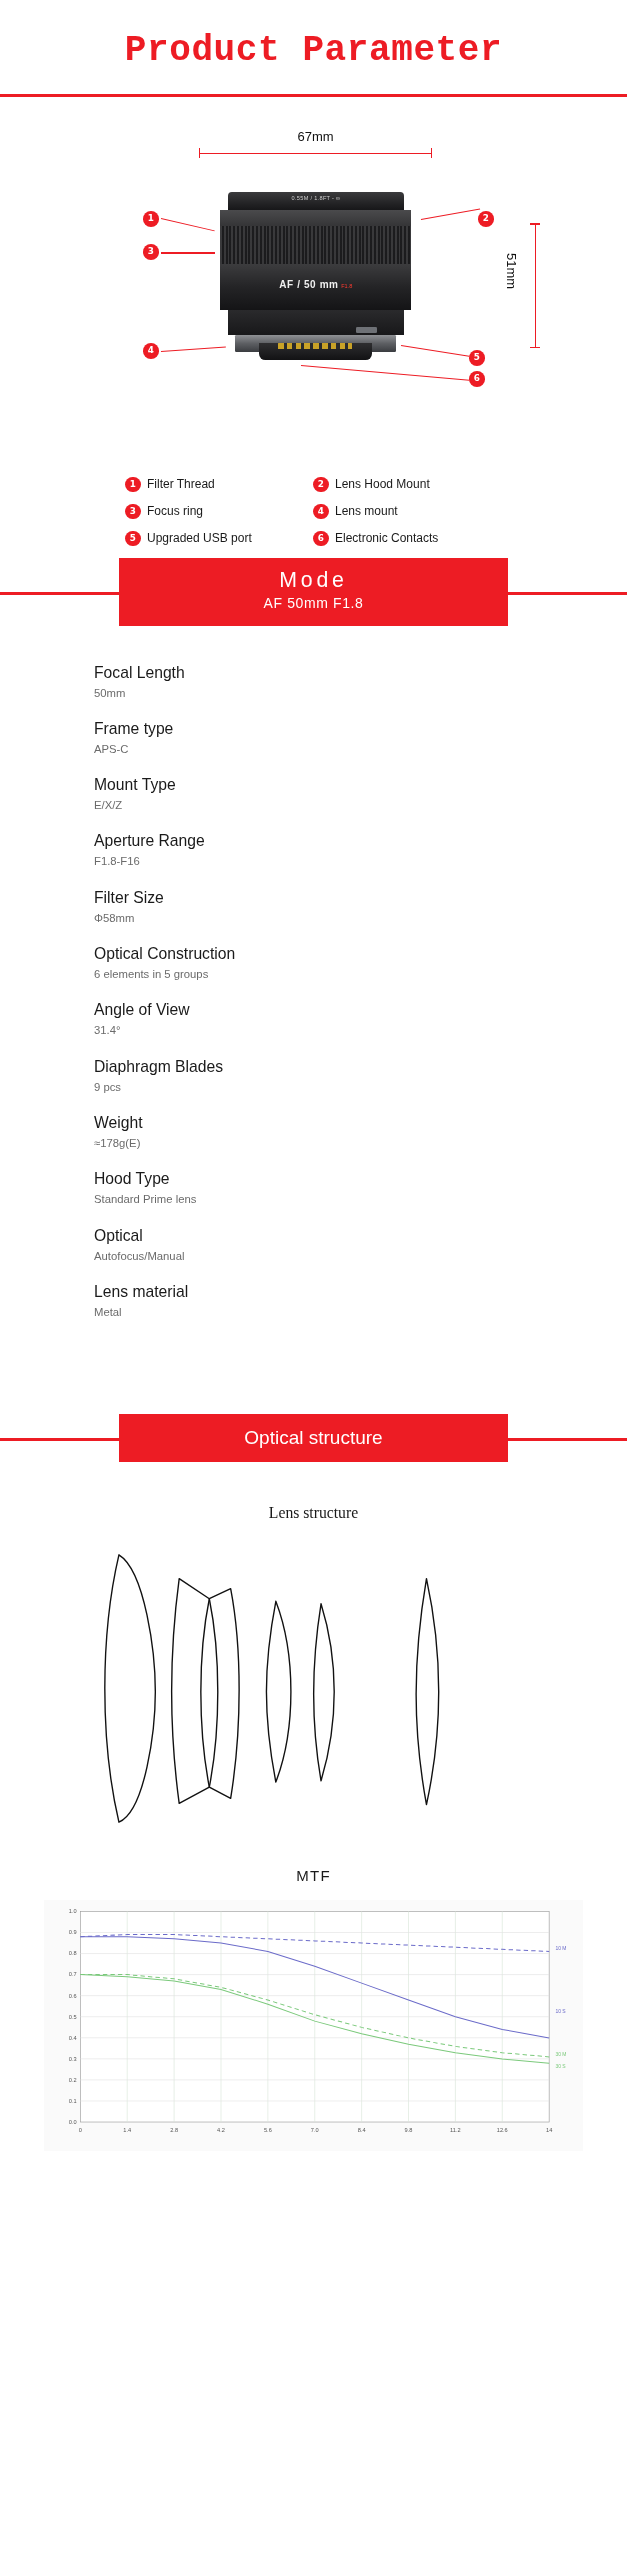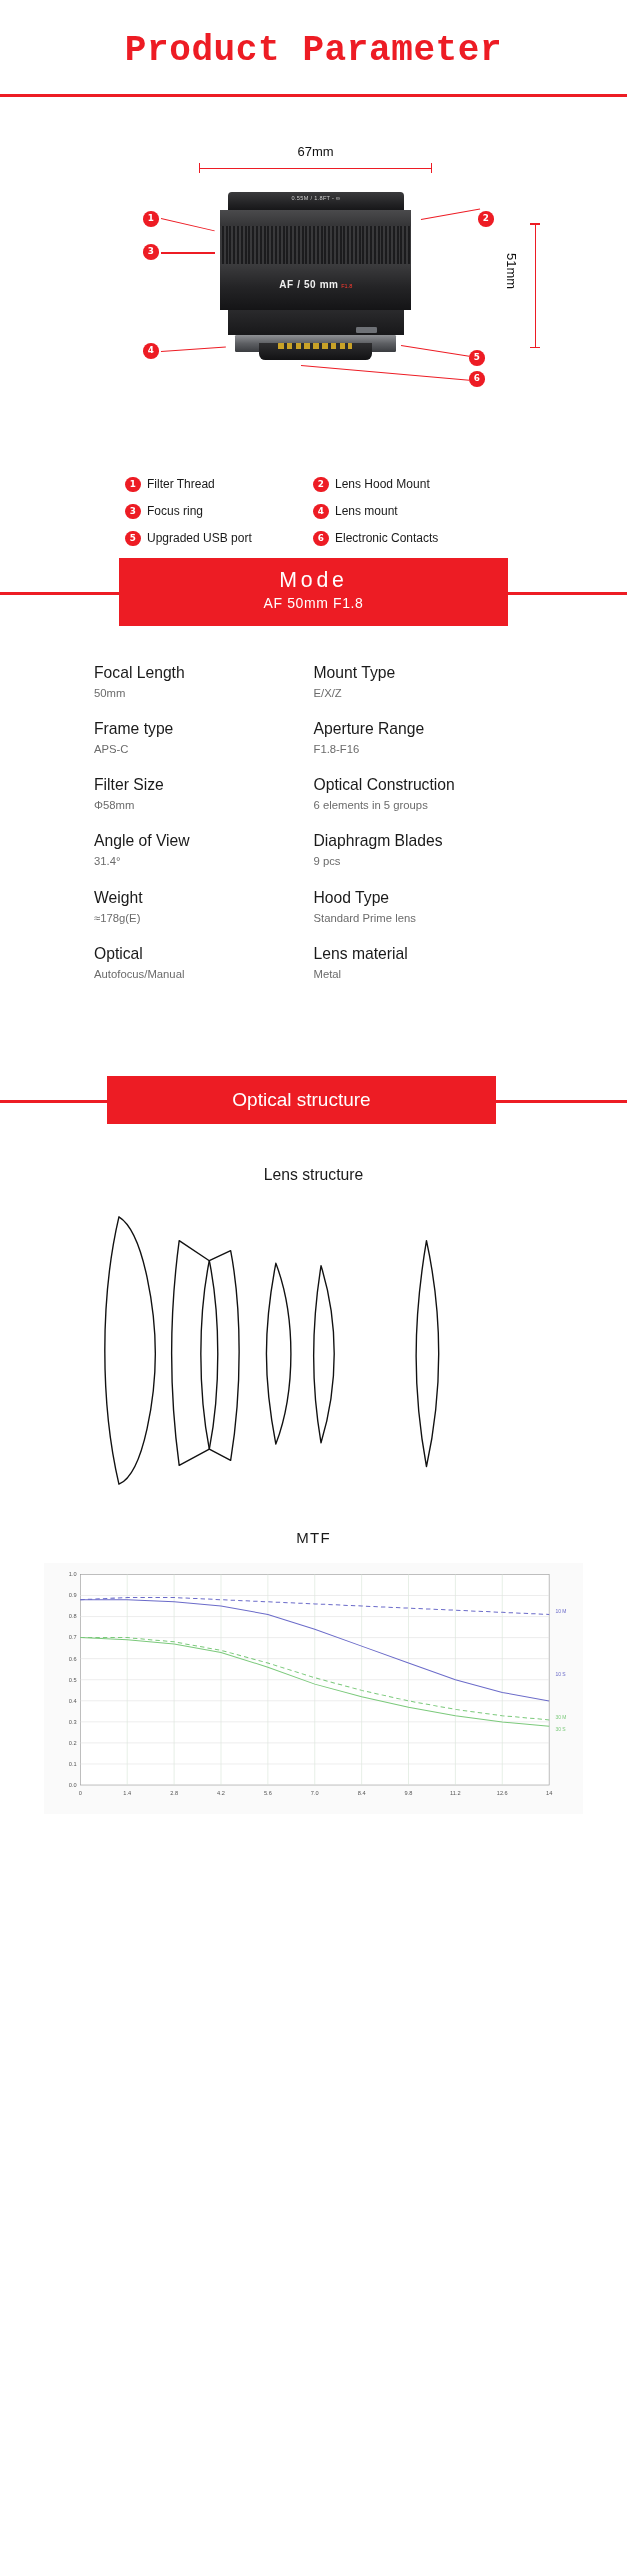--- a/index.html
+++ b/index.html
@@ -38,21 +38,21 @@
   }
 
   
   .diagram-wrap {
     position: relative;
     height: 351px;
     margin-top: 22.6px;
   }
   .dim-top {
     position: absolute;
-    left: 199px; top: 25px;
+    left: 199px; top: 10px;
     width: 233px;
   }
   .dim-top .dim-label {
     text-align: center;
     font-size: 13px;
     color: #111;
     margin-bottom: 3.8px;
   }
   .dim-line-h {
     position: relative;
@@ -270,21 +270,21 @@
     font-size: 14px;
     letter-spacing: 0.6px;
     margin-top: 2.5px;
   }
 
   
   .specs {
     width: 439px;
     margin: 36px auto 0;
     display: grid;
-    grid-template-columns: 1fr 1fr;
+    grid-template-columns: 1fr;
     row-gap: 21.3px;
     column-gap: 0;
   }
   .spec .k {
     font-size: 15.7px;
     color: #1a1a1a;
     margin-bottom: 5px;
   }
   .spec .v {
     font-size: 11.3px;
@@ -297,34 +297,35 @@
     margin-top: 75px;
     height: 50px;
   }
   .banner2-rule {
     position: absolute;
     left: 0; right: 0; top: 24px;
     height: 3.1px; background: #ed1c24;
   }
   .banner2 {
     position: absolute;
-    left: 107px; top: 0;
+    left: 119px; top: 0;
     width: 389px; height: 48px;
     background: #ed1c24;
     color: #fff;
     text-align: center;
     font-size: 19px;
     line-height: 48px;
   }
 
   .section-label {
     text-align: center;
     font-size: 15.7px;
     color: #1a1a1a;
     margin-top: 40px;
+    font-family: Liberation Serif, serif;
   }
 
   .lens-diagram {
     display: block;
     margin: 19px auto 0;
   }
 
   .mtf-label {
     text-align: center;
     font-size: 15px;
@@ -437,26 +438,26 @@
       <div class="b-sub">AF 50mm F1.8</div>
     </div>
   </div>
 
   <div class="specs">
     <div class="spec">
       <div class="k">Focal Length</div>
       <div class="v">50mm</div>
     </div>
     <div class="spec">
+      <div class="k">Frame type</div>
+      <div class="v">APS-C</div>
+    </div>
+    <div class="spec">
       <div class="k">Mount Type</div>
       <div class="v">E/X/Z</div>
-    </div>
-    <div class="spec">
-      <div class="k">Frame type</div>
-      <div class="v">APS-C</div>
     </div>
     <div class="spec">
       <div class="k">Aperture Range</div>
       <div class="v">F1.8-F16</div>
     </div>
     <div class="spec">
       <div class="k">Filter Size</div>
       <div class="v">Φ58mm</div>
     </div>
     <div class="spec">

